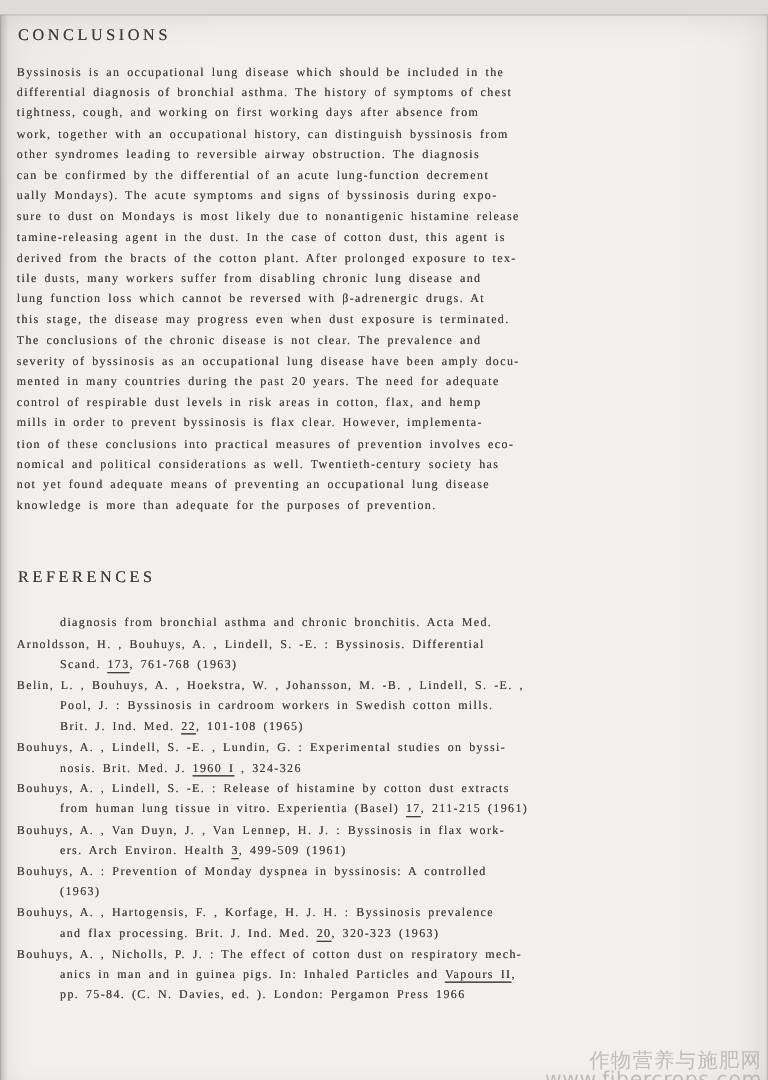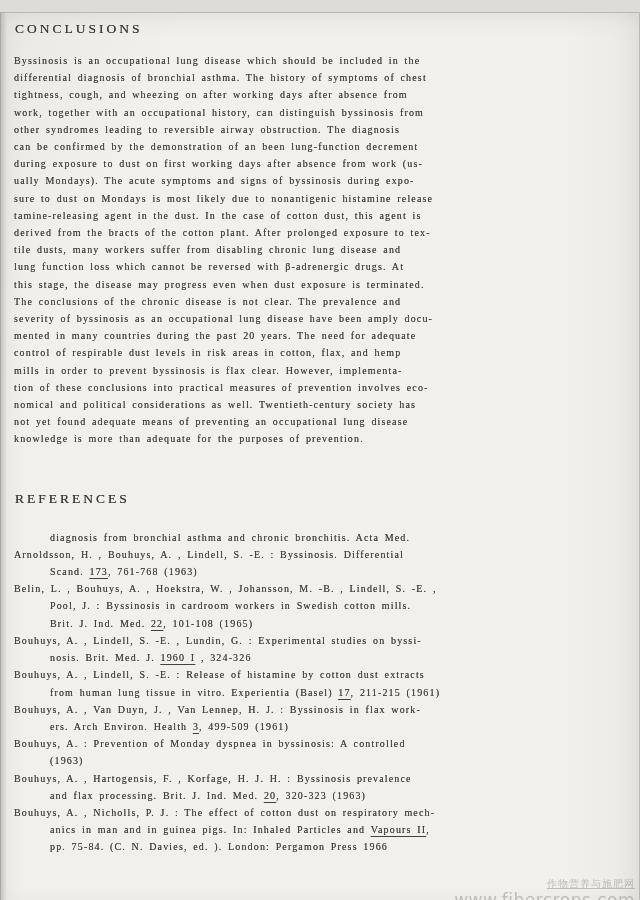--- a/index.html
+++ b/index.html
@@ -62,39 +62,38 @@
     position: absolute;
     right: 5px;
     bottom: 4px;
     text-align: right;
     font-family: "DejaVu Sans", "Liberation Sans", sans-serif;
     color: #aeaca7;
     opacity: 0.75;
     pointer-events: none;
     line-height: 16px;
   }
-  .wm-cn { font-size: 10px; letter-spacing: 1px; text-decoration: underline; }
+  .wm-cn { font-size: 17px; letter-spacing: 1px; }
   .wm-url { font-size: 17px; letter-spacing: 0.5px; }
 </style>
 </head>
 <body>
 
 <div class="page">
   <div class="gutter"></div>
 
   <h1 class="head">CONCLUSIONS</h1>
 
   <div id="conclusions">
       <div class="line">Byssinosis is an occupational lung disease which should be included in the</div>
       <div class="line">differential diagnosis of bronchial asthma.  The history of symptoms of chest</div>
-      <div class="line">tightness, cough, and wheezing on after working days after absence from</div>
+      <div class="line">tightness, cough, and working on first working days after absence from</div>
       <div class="line">work, together with an occupational history, can distinguish byssinosis from</div>
       <div class="line">other syndromes leading to reversible airway obstruction.  The diagnosis</div>
-      <div class="line">can be confirmed by the demonstration of an been lung-function decrement</div>
-      <div class="line">during exposure to dust on first working days after absence from work (us-</div>
+      <div class="line">can be confirmed by the differential of an acute lung-function decrement</div>
       <div class="line">ually Mondays).  The acute symptoms and signs of byssinosis during expo-</div>
       <div class="line">sure to dust on Mondays is most likely due to nonantigenic histamine release</div>
       <div class="line">tamine-releasing agent in the dust.  In the case of cotton dust, this agent is</div>
       <div class="line">derived from the bracts of the cotton plant.  After prolonged exposure to tex-</div>
       <div class="line">tile dusts, many workers suffer from disabling chronic lung disease and</div>
       <div class="line">lung function loss which cannot be reversed with β-adrenergic drugs.  At</div>
       <div class="line">this stage, the disease may progress even when dust exposure is terminated.</div>
       <div class="line">The conclusions of the chronic disease is not clear.  The prevalence and</div>
       <div class="line">severity of byssinosis as an occupational lung disease have been amply docu-</div>
       <div class="line">mented in many countries during the past 20 years.  The need for adequate</div>

